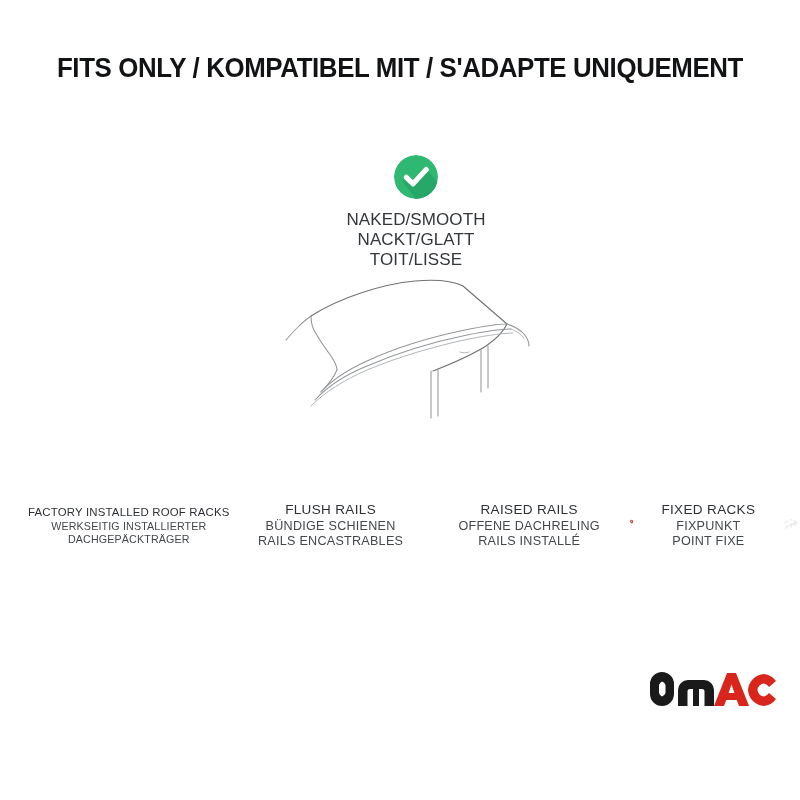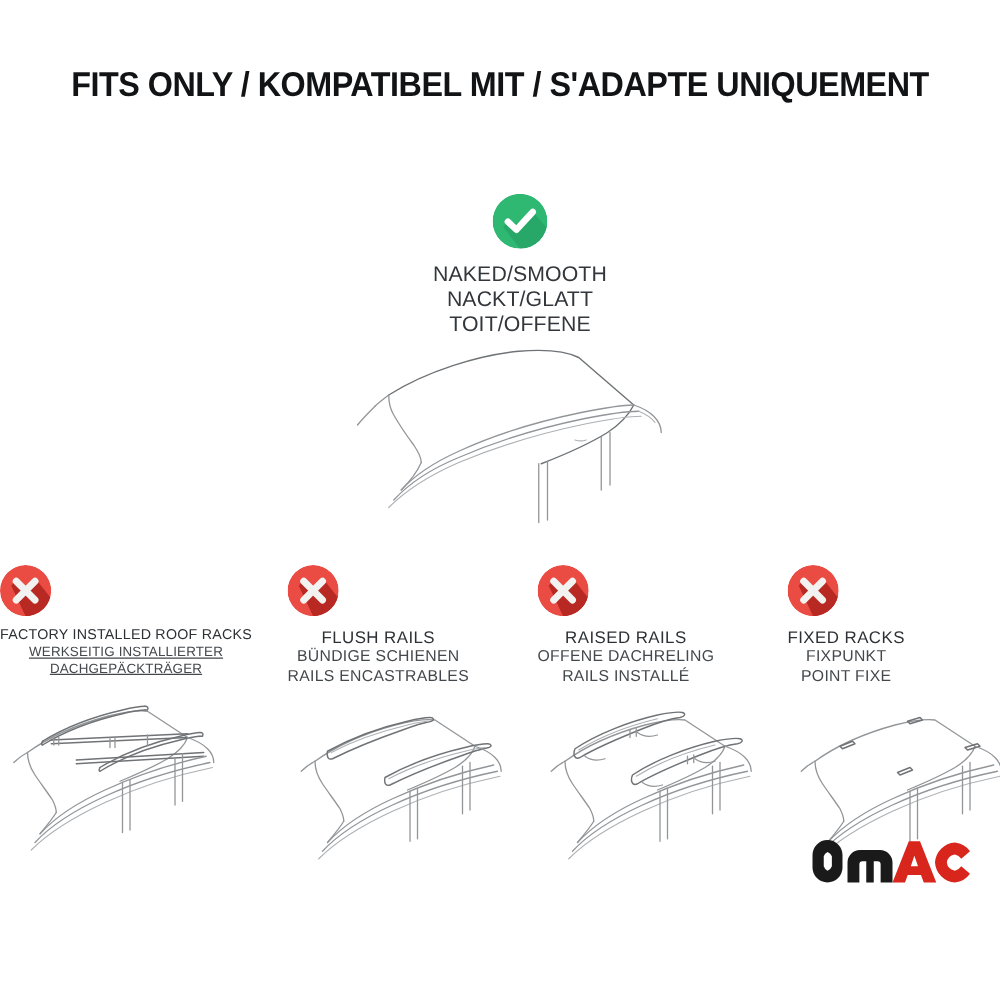--- a/index.html
+++ b/index.html
@@ -81,22 +81,22 @@
   .options {
     position: absolute;
     top: 452px;
     left: 0;
     width: 800px;
     display: flex;
     align-items: flex-start;
   }
   .option {
     display: flex;
-    flex-direction: column;
-    align-items: flex-start;
+    align-items: center;
+    gap: 28px;
   }
   .option .badge { width: 41px; height: 41px; }
   .opt-labels {
     margin-top: 9px;
     text-align: center;
     line-height: 1.22;
   }
   .opt-labels .l-main {
     font-size: 13.5px;
     color: #2d3135;
@@ -105,21 +105,21 @@
   }
   .opt-labels .l-sub {
     font-size: 12.6px;
     color: #43484c;
     letter-spacing: 0.25px;
     white-space: nowrap;
   }
 
   
   .option.col-0 .opt-labels .l-main { font-size: 11.4px; letter-spacing: 0.2px; }
-  .option.col-0 .opt-labels .l-sub  { font-size: 10.7px; letter-spacing: 0.15px; text-decoration: underline; }
+  .option.col-0 .opt-labels .l-sub  { font-size: 10.7px; letter-spacing: 0.15px; }
 
   .opt-art {
     margin-top: 4px;
     width: 200px;
     height: 135px;
   }
   .opt-art svg { display: block; width: 100%; height: 100%; }
 
   
   .logo {
@@ -148,21 +148,21 @@
       <svg viewBox="0 0 44 44" xmlns="http://www.w3.org/2000/svg">
         <circle cx="22" cy="22" r="22" fill="#2eb872"></circle>
         <path d="M22 44 A22 22 0 0 0 43.4 27.2 L32.5 14.6 L18.5 24 L13.5 20.5 L8.5 26.5 Z" fill="#26a566" opacity="0.85"></path>
         <path d="M12.3 22.3 L19.1 28.8 L32.2 14.6" fill="none" stroke="#ffffff" stroke-width="5.2" stroke-linecap="round" stroke-linejoin="round"></path>
       </svg>
     </div>
 
     <div class="hero-labels">
       <div>NAKED/SMOOTH</div>
       <div>NACKT/GLATT</div>
-      <div>TOIT/OFFENE</div>
+      <div>TOIT/LISSE</div>
     </div>
   </div>
 
   <div class="hero-art">
     <svg viewBox="0 0 300 160" xmlns="http://www.w3.org/2000/svg">
 
       <path class="line-art-dk" d="M56 44 C 86 25, 128 12, 160 9 C 184 7, 200 10, 208 14 L 252 52"></path>
       <path class="line-art-dk" d="M252 52 C 248 60, 240 68, 231 74 C 215 84, 196 92, 178 99"></path>
       <path class="line-art" d="M56 44 C 52 47, 48 50, 45 53"></path>
 

